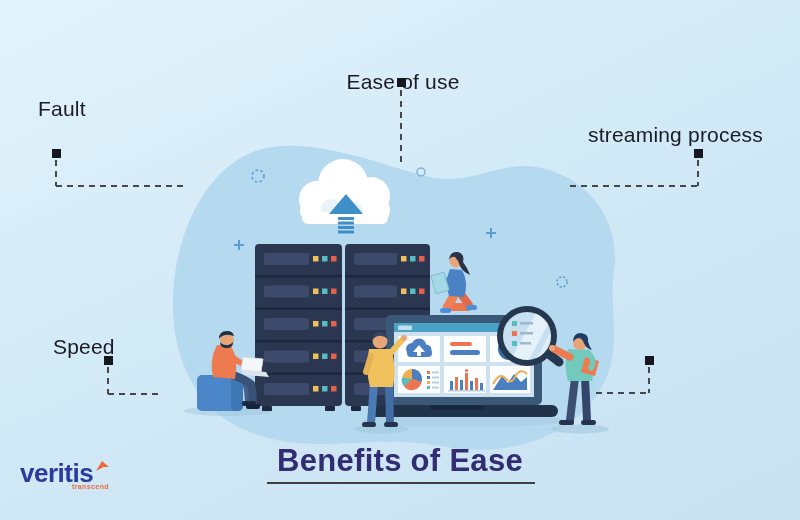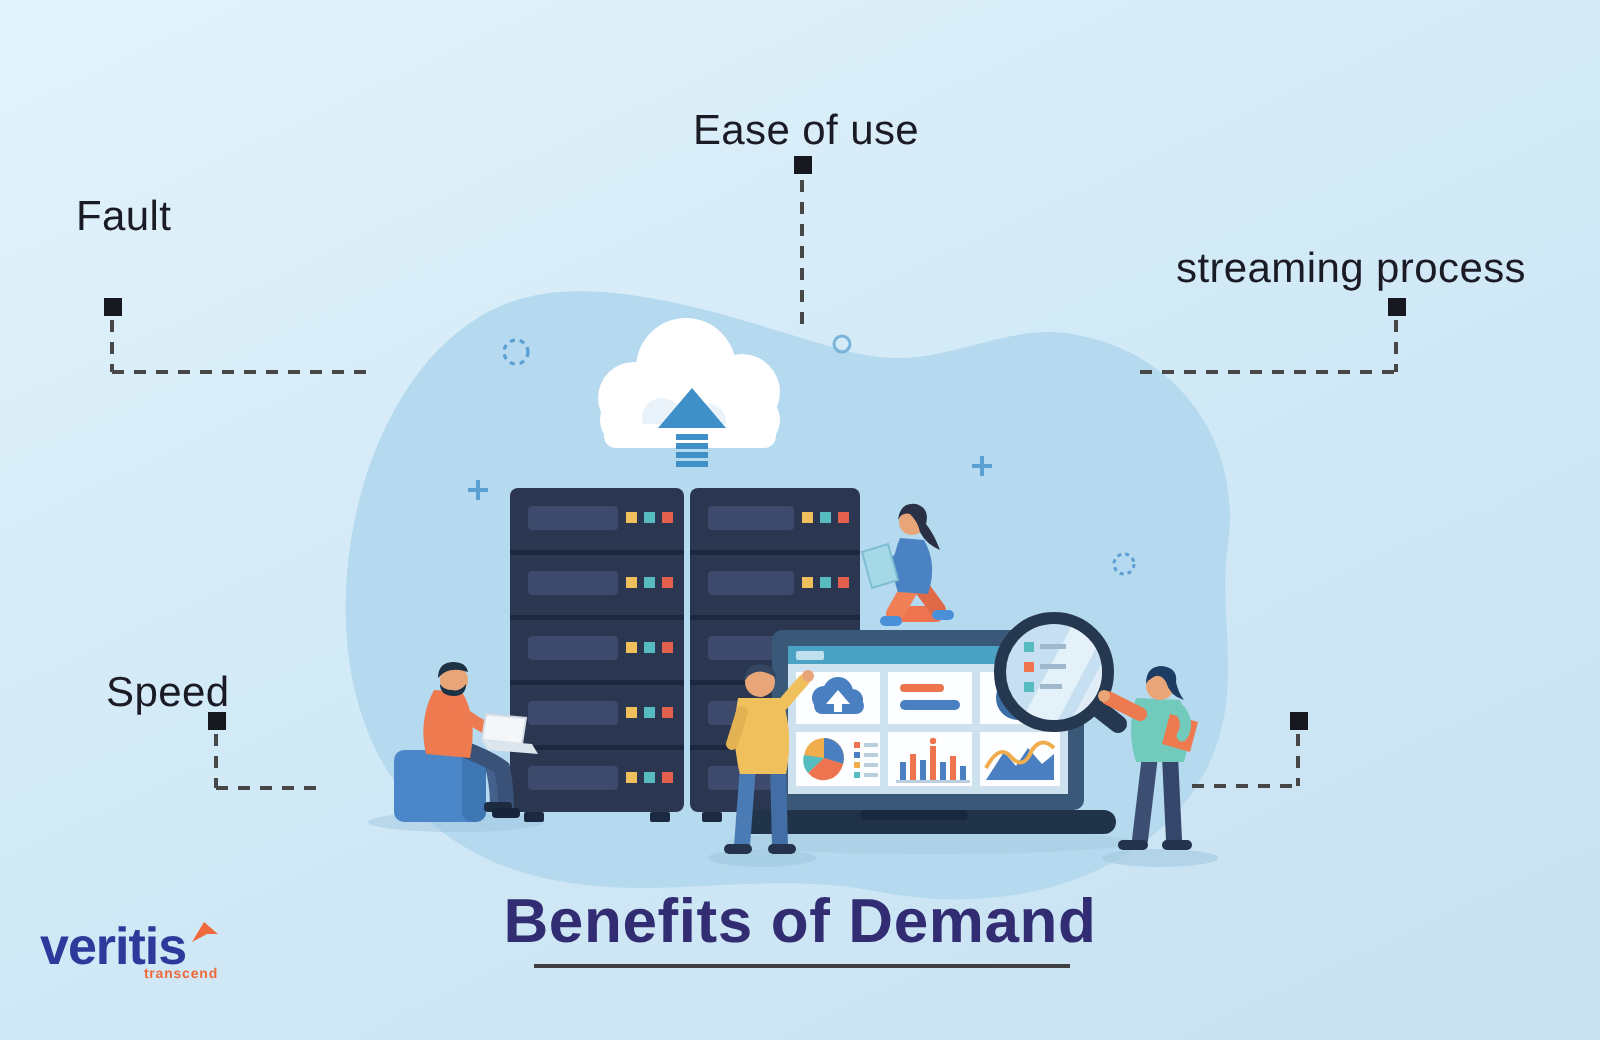--- a/index.html
+++ b/index.html
@@ -3,21 +3,21 @@
 <meta charset="utf-8">
 <style>
   html,body{margin:0;padding:0;}
   .stage{
     position:relative;width:800px;height:520px;overflow:hidden;
     background:linear-gradient(155deg,#e3f3fb 0%,#d3eaf7 45%,#c7e1f1 100%);
     font-family:"Liberation Sans",sans-serif;
   }
   .scene{position:absolute;left:0;top:0;width:800px;height:520px;}
   .label{position:absolute;color:#1b1b26;font-size:21px;font-weight:500;line-height:26px;letter-spacing:.2px;}
-  .label.center{text-align:center;}
+  .label.center{text-align:center;margin-top:16px;}
   .marker{position:absolute;width:9px;height:9px;background:#17171f;}
   .dash-v{position:absolute;width:2px;background-image:repeating-linear-gradient(180deg,#474747 0 6px,transparent 6px 11px);}
   .dash-h{position:absolute;height:2px;background-image:repeating-linear-gradient(90deg,#474747 0 6px,transparent 6px 11px);}
   .title{position:absolute;top:443px;left:0;width:100%;text-align:center;font-size:31px;font-weight:700;color:#322c72;letter-spacing:.3px;}
   .title-underline{position:absolute;top:482px;left:267px;width:268px;height:2px;background:#3f3f41;}
   .logo{position:absolute;left:20px;top:460px;width:90px;}
   .logo .brand{font-size:26px;font-weight:800;color:#2b3a9b;letter-spacing:-.5px;line-height:26px;}
   .logo .mark{position:absolute;left:76px;top:1px;}
   .logo .tagline{font-size:7px;font-weight:700;color:#ee6a3c;text-align:right;letter-spacing:.4px;margin-top:-3px;padding-right:1px;}
 </style>
@@ -312,21 +312,21 @@
 
   <div class="label" style="left:53px;top:334px;">Speed</div>
   <div class="marker" style="left:104px;top:356px;"></div>
   <div class="dash-v" style="left:107px;top:367px;height:27px;"></div>
   <div class="dash-h" style="left:108px;top:393px;width:55px;"></div>
 
   <div class="marker" style="left:645px;top:356px;"></div>
   <div class="dash-v" style="left:648px;top:367px;height:26px;"></div>
   <div class="dash-h" style="left:596px;top:392px;width:53px;"></div>
 
-  <div class="title">Benefits of Demand</div>
+  <div class="title">Benefits of Ease</div>
   <div class="title-underline"></div>
 
   <div class="logo">
     <span class="brand">veritis</span>
     <svg class="mark" width="13" height="11" viewBox="0 0 13 11">
       <path d="M0,10 L6,0 L13,6 L7.5,6 Z" fill="#ee6a3c"></path>
     </svg>
     <div class="tagline">transcend</div>
   </div>
 

